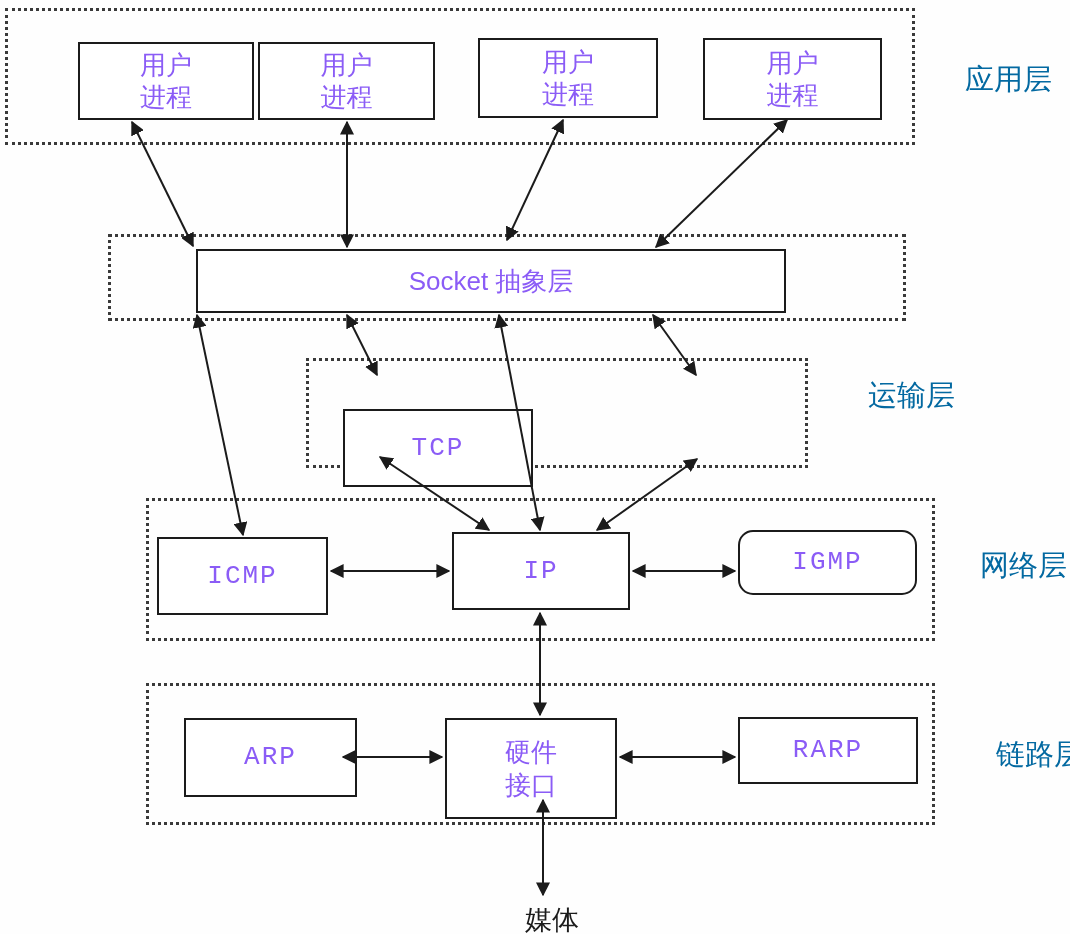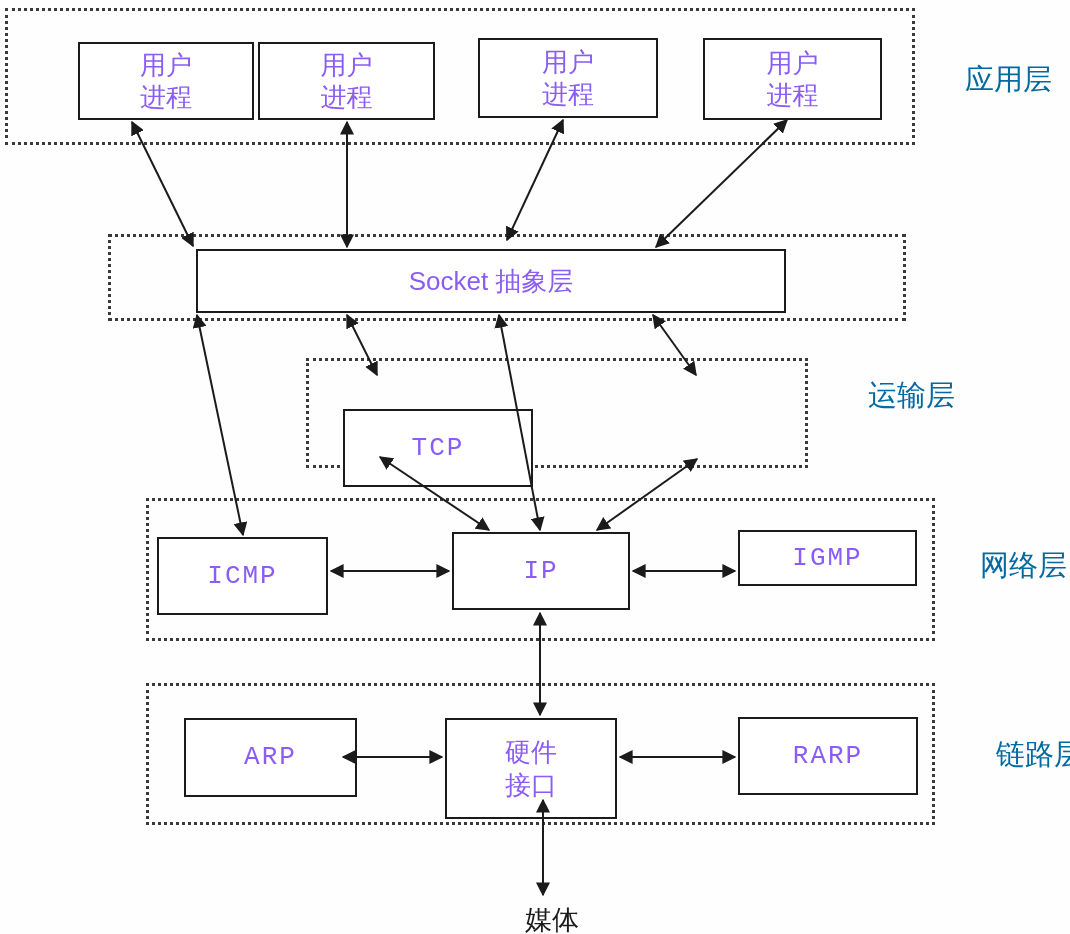--- a/index.html
+++ b/index.html
@@ -78,26 +78,26 @@
 进程</div>
   <div class="node" style="left:703px;top:38px;width:179px;height:82px;">用户
 进程</div>
 
   <div class="node" style="left:196px;top:249px;width:590px;height:64px;">Socket 抽象层</div>
 
   <div class="node latin" style="left:343px;top:377px;width:190px;height:78px;margin-top:32px;">TCP</div>
 
   <div class="node latin" style="left:157px;top:537px;width:171px;height:78px;">ICMP</div>
   <div class="node latin" style="left:452px;top:532px;width:178px;height:78px;">IP</div>
-  <div class="node latin" style="left:738px;top:530px;width:179px;height:56px;">IGMP</div>
+  <div class="node latin" style="left:738px;top:530px;width:179px;height:65px;border-radius:15px;">IGMP</div>
 
   <div class="node latin" style="left:184px;top:718px;width:173px;height:79px;">ARP</div>
   <div class="node" style="left:445px;top:718px;width:172px;height:101px;">硬件
 接口</div>
-  <div class="node latin" style="left:738px;top:717px;width:180px;height:78px;">RARP</div>
+  <div class="node latin" style="left:738px;top:717px;width:180px;height:67px;">RARP</div>
 
   <div class="media-label" style="left:525px;top:902px;">媒体</div>
 
   <svg class="arrows" width="1070" height="934" viewBox="0 0 1070 934">
     <defs>
       <marker id="ah" viewBox="0 0 10 10" refX="9" refY="5" markerWidth="7" markerHeight="7" orient="auto-start-reverse">
         <path d="M0,0 L10,5 L0,10 z" fill="#1b1b1b"></path>
       </marker>
     </defs>
 

